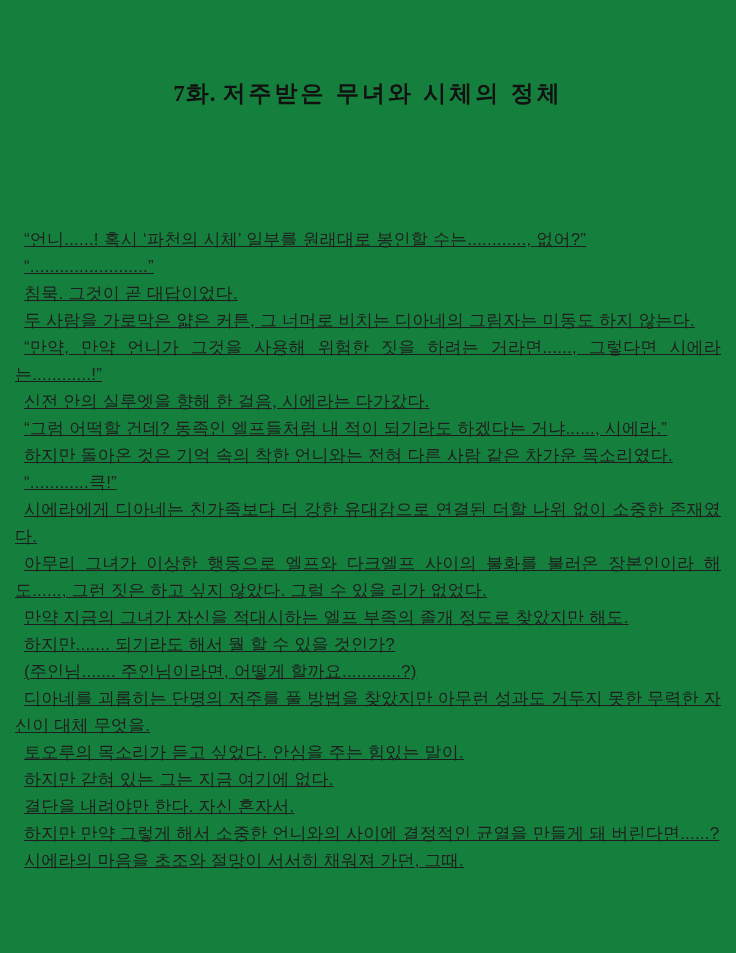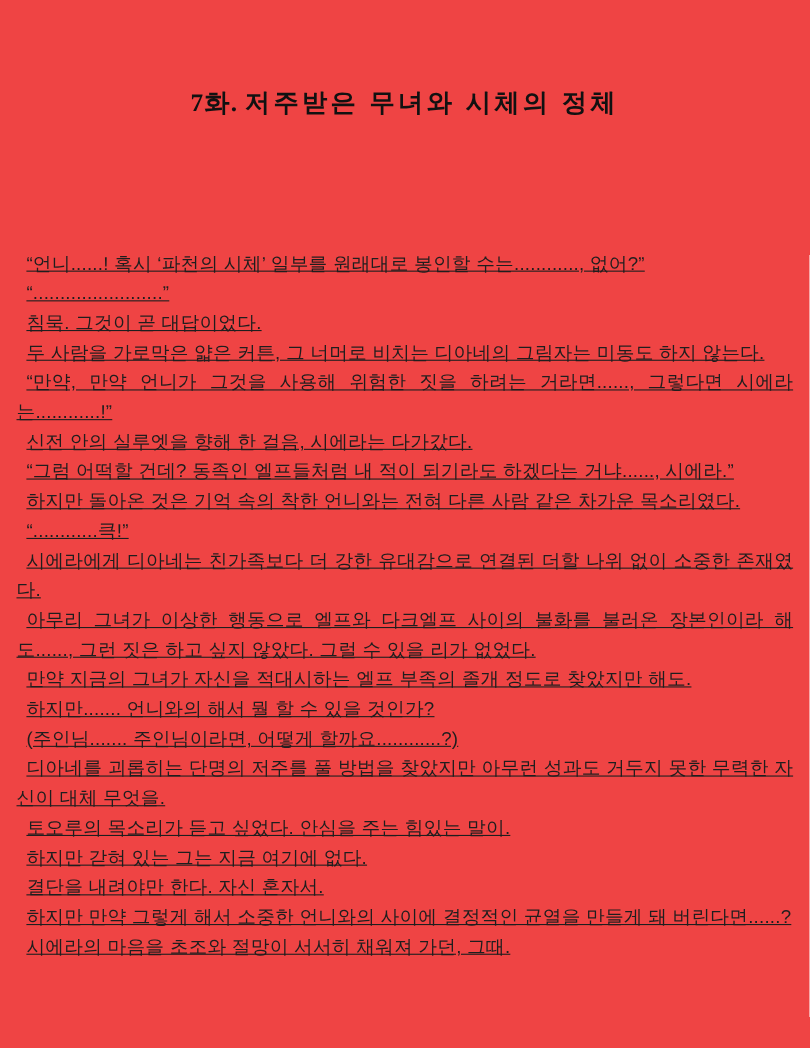--- a/index.html
+++ b/index.html
@@ -4,21 +4,21 @@
 <style>
   html, body {
     margin: 0;
     padding: 0;
     background: #ffffff;
   }
   .page {
     position: relative;
     width: 736px;
     height: 953px;
-    background: #ef4444;
+    background: #15803d;
     overflow: hidden;
     font-family: "Liberation Sans", sans-serif;
     color: #1e1e1e;
   }
   .chapter-title {
     margin: 0;
     padding-top: 78px;
     text-align: center;
     font-size: 23px;
     line-height: 30px;
@@ -61,21 +61,21 @@
       <p>침묵. 그것이 곧 대답이었다.</p>
       <p>두 사람을 가로막은 얇은 커튼, 그 너머로 비치는 디아네의 그림자는 미동도 하지 않는다.</p>
       <p>“만약, 만약 언니가 그것을 사용해 위험한 짓을 하려는 거라면......, 그렇다면 시에라는............!”</p>
       <p>신전 안의 실루엣을 향해 한 걸음, 시에라는 다가갔다.</p>
       <p>“그럼 어떡할 건데? 동족인 엘프들처럼 내 적이 되기라도 하겠다는 거냐......, 시에라.”</p>
       <p>하지만 돌아온 것은 기억 속의 착한 언니와는 전혀 다른 사람 같은 차가운 목소리였다.</p>
       <p>“............큭!”</p>
       <p>시에라에게 디아네는 친가족보다 더 강한 유대감으로 연결된 더할 나위 없이 소중한 존재였다.</p>
       <p>아무리 그녀가 이상한 행동으로 엘프와 다크엘프 사이의 불화를 불러온 장본인이라 해도......, 그런 짓은 하고 싶지 않았다. 그럴 수 있을 리가 없었다.</p>
       <p>만약 지금의 그녀가 자신을 적대시하는 엘프 부족의 졸개 정도로 찾았지만 해도.</p>
-      <p>하지만....... 언니와의 해서 뭘 할 수 있을 것인가?</p>
+      <p>하지만....... 되기라도 해서 뭘 할 수 있을 것인가?</p>
       <p>(주인님....... 주인님이라면, 어떻게 할까요............?)</p>
       <p>디아네를 괴롭히는 단명의 저주를 풀 방법을 찾았지만 아무런 성과도 거두지 못한 무력한 자신이 대체 무엇을.</p>
       <p>토오루의 목소리가 듣고 싶었다. 안심을 주는 힘있는 말이.</p>
       <p>하지만 갇혀 있는 그는 지금 여기에 없다.</p>
       <p>결단을 내려야만 한다. 자신 혼자서.</p>
       <p>하지만 만약 그렇게 해서 소중한 언니와의 사이에 결정적인 균열을 만들게 돼 버린다면......?</p>
       <p>시에라의 마음을 초조와 절망이 서서히 채워져 가던, 그때.</p>
     </div>
 </div>
 

